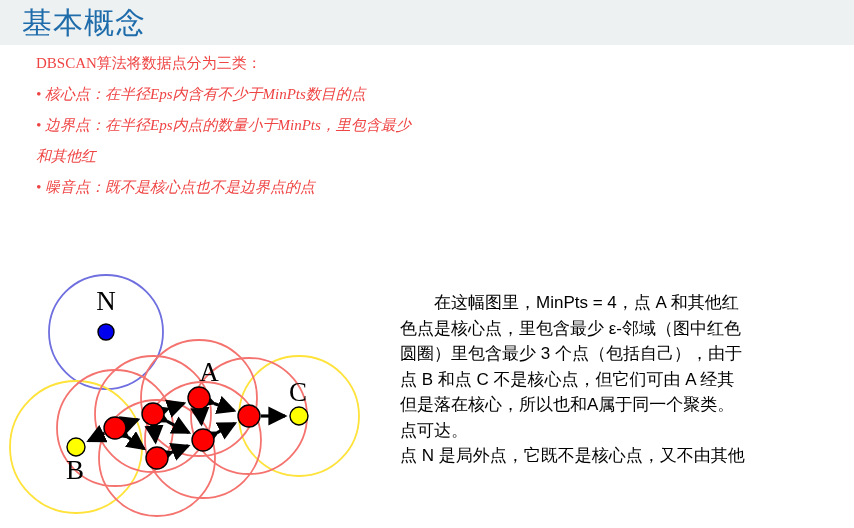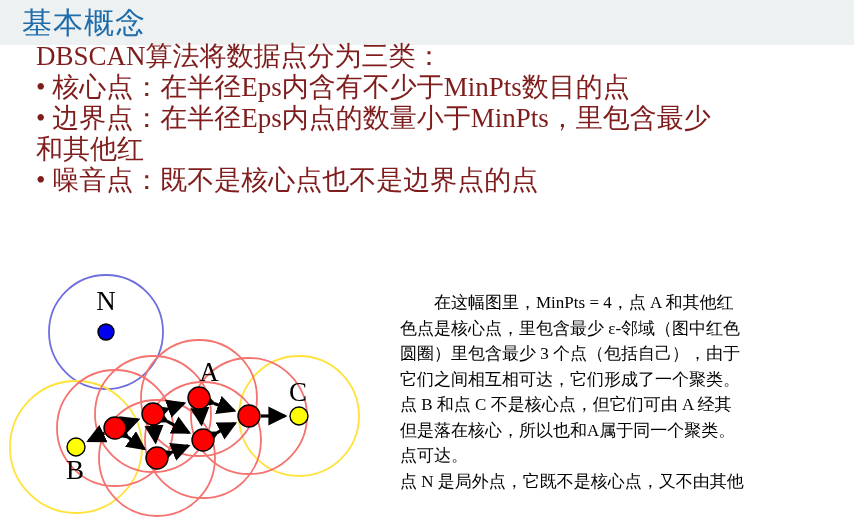--- a/index.html
+++ b/index.html
@@ -25,33 +25,33 @@
     position:absolute;left:22px;top:2px;
     font-family:"Liberation Serif","DejaVu Serif",serif;
     font-size:30px;line-height:42px;
     color:#1f6cab;
     letter-spacing:1px;
     white-space:nowrap;
   }
 
   
   #bullets{
-    position:absolute;left:36px;top:41px;width:700px;
+    position:absolute;left:36px;top:48px;width:700px;
     font-family:"Liberation Serif","DejaVu Serif",serif;
-    font-size:27px;
+    font-size:15px;
     line-height:31px;
-    color:#7f1d1d;
+    color:#ef4444;
   }
   #bullets .line{white-space:nowrap;}
-  #bullets .bul{letter-spacing:0px;}
+  #bullets .bul{letter-spacing:0px;font-style:italic;}
 
   
   #para{
     position:absolute;left:400px;top:290px;width:450px;
-    font-family:Liberation Serif, serif;
+    font-family:Liberation Sans, sans-serif;
     font-size:17px;
     line-height:25.5px;
     color:#000;
     text-align:justify;
   }
   #para .ln{white-space:nowrap;display:block;}
 
   
   #diagram{
     position:absolute;left:0px;top:250px;width:400px;height:278px;
@@ -77,21 +77,20 @@
     <div class="line bul">• 核心点：在半径Eps内含有不少于MinPts数目的点</div>
     <div class="line bul">• 边界点：在半径Eps内点的数量小于MinPts，里包含最少</div>
     <div class="line bul">和其他红</div>
     <div class="line bul">• 噪音点：既不是核心点也不是边界点的点</div>
   </div>
 
   <div id="para">
     <span class="ln">　　在这幅图里，MinPts = 4，点 A 和其他红</span>
     <span class="ln">色点是核心点，里包含最少 ε-邻域（图中红色</span>
     <span class="ln">圆圈）里包含最少 3 个点（包括自己），由于</span>
-    <span class="ln">它们之间相互相可达，它们形成了一个聚类。</span>
     <span class="ln">点 B 和点 C 不是核心点，但它们可由 A 经其</span>
     <span class="ln">但是落在核心，所以也和A属于同一个聚类。</span>
     <span class="ln">点可达。</span>
     <span class="ln">点 N 是局外点，它既不是核心点，又不由其他</span>
   </div>
 
   <div id="diagram">
     <svg id="diagram-svg" width="400" height="278" viewBox="0 0 400 278">
       <defs>
         <marker id="ah" markerWidth="6" markerHeight="6" refX="5.2" refY="3" orient="auto" markerUnits="strokeWidth">

